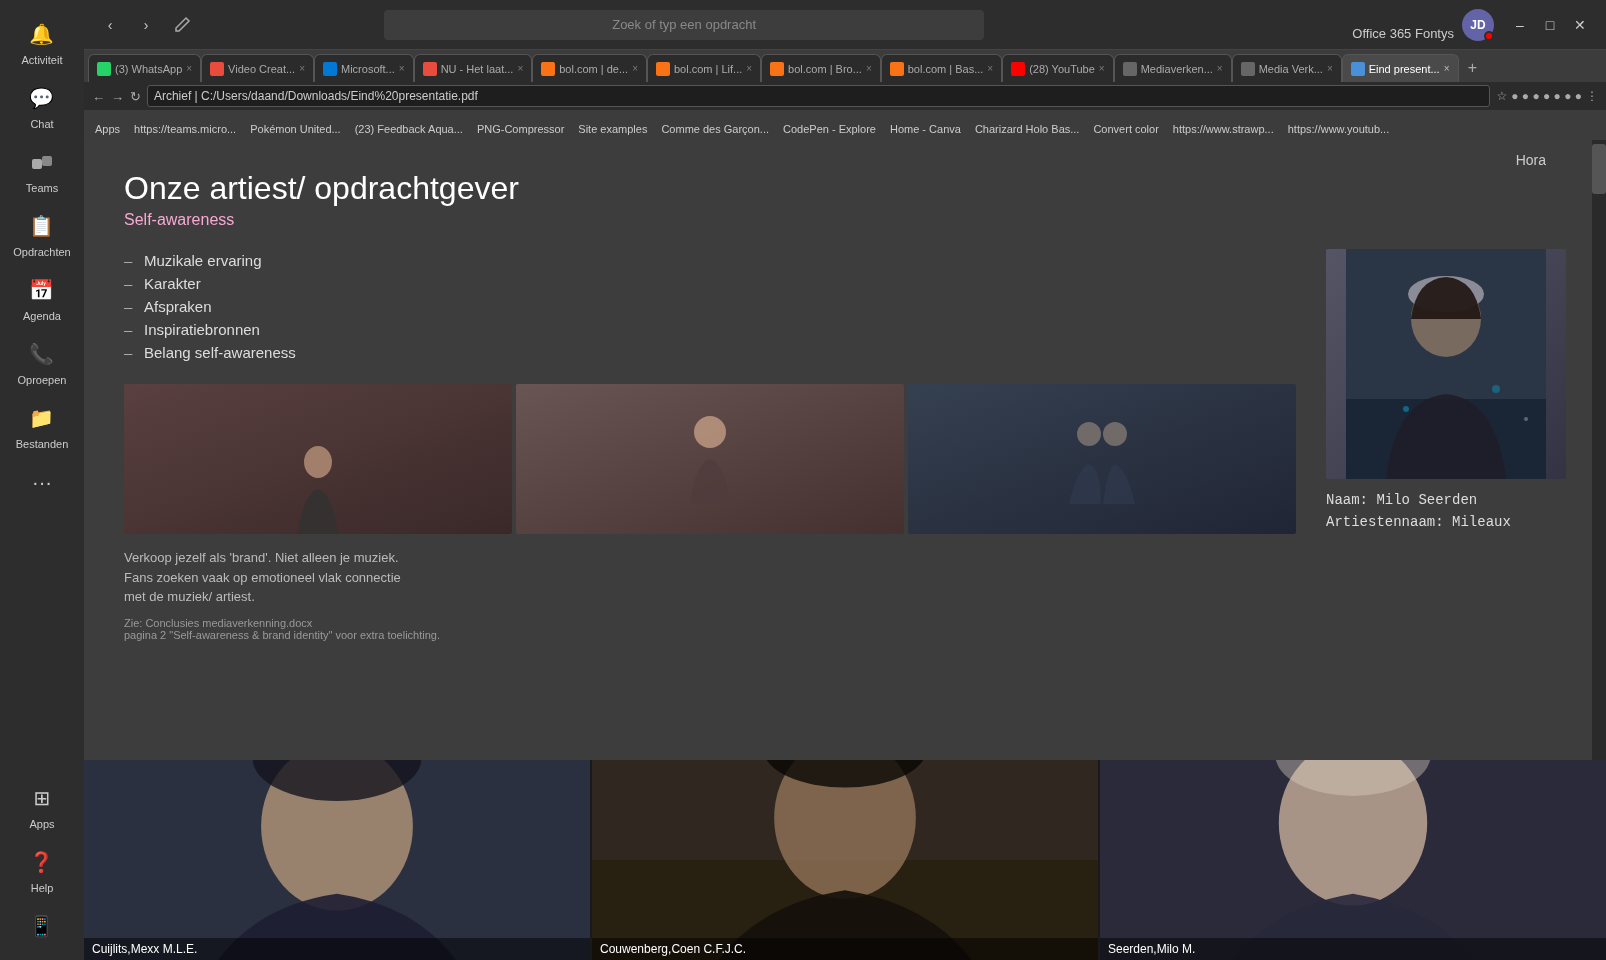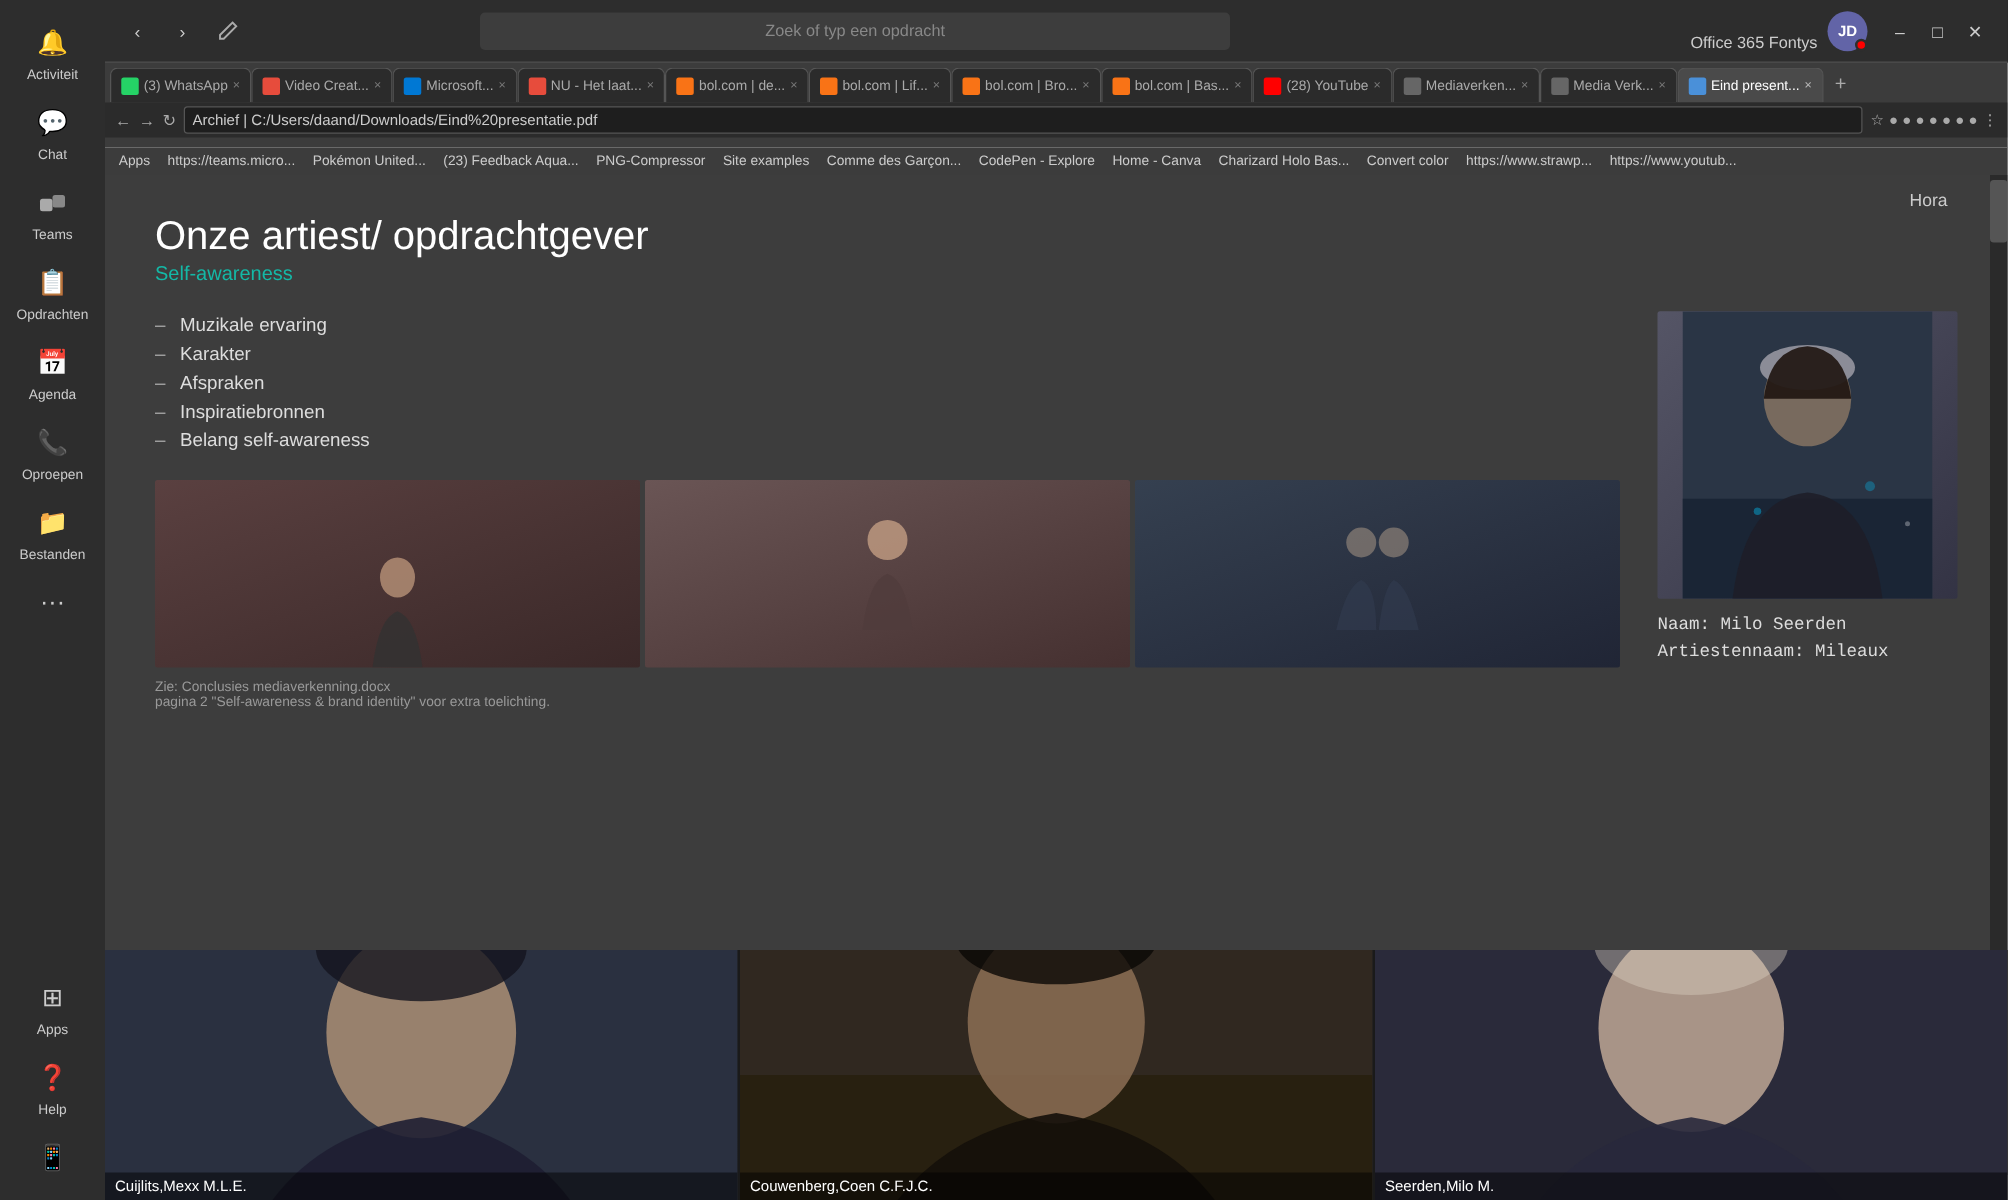--- a/index.html
+++ b/index.html
@@ -237,21 +237,21 @@
     }
     .slide-title {
       font-size: 32px;
       font-weight: 300;
       color: #fff;
       margin-bottom: 4px;
       font-family: 'Segoe UI', Arial, sans-serif;
     }
     .slide-subtitle {
       font-size: 16px;
-      color: #14b8a6;
+      color: #f9a8d4;
       margin-bottom: 20px;
     }
     .slide-main {
       display: flex;
       gap: 30px;
     }
     .slide-left {
       flex: 1;
     }
     .bullet-list {
@@ -564,21 +564,21 @@
     <div class="bm-item">Charizard Holo Bas...</div>
     <div class="bm-item">Convert color</div>
     <div class="bm-item">https://www.strawp...</div>
     <div class="bm-item">https://www.youtub...</div>
   </div>
 
   <div class="presentation-container">
     <div class="slide-area">
       <div class="slide-content">
 
-        <div style="position:absolute; top:12px; right:48px; color:#ccc; font-size:14px;">Hora</div>
+        <div style="position:absolute; top:12px; right:60px; color:#ccc; font-size:14px;">Hora</div>
 
         <div class="slide-title">Onze artiest/ opdrachtgever</div>
         <div class="slide-subtitle">Self-awareness</div>
 
         <div class="slide-main">
           <div class="slide-left">
             <ul class="bullet-list">
               <li>Muzikale ervaring</li>
               <li>Karakter</li>
               <li>Afspraken</li>
@@ -602,20 +602,25 @@
               <div class="photo-placeholder duo" style="background: linear-gradient(160deg, #354050, #202535);">
                 <svg width="70" height="90" viewBox="0 0 70 90" fill="none">
                   <ellipse cx="22" cy="20" rx="12" ry="12" fill="rgba(180,160,140,0.5)"></ellipse>
                   <ellipse cx="48" cy="20" rx="12" ry="12" fill="rgba(180,160,140,0.5)"></ellipse>
                   <path d="M2 90 Q10 55 22 50 Q34 55 34 90" fill="rgba(50,60,80,0.6)"></path>
                   <path d="M36 90 Q40 55 48 50 Q60 55 68 90" fill="rgba(50,60,80,0.6)"></path>
                 </svg>
               </div>
             </div>
 
+            <div class="slide-caption">
+              Verkoop jezelf als 'brand'. Niet alleen je muziek.<br>
+              Fans zoeken vaak op emotioneel vlak connectie<br>
+              met de muziek/ artiest.
+            </div>
             <div class="slide-footnote">
               Zie: Conclusies mediaverkenning.docx<br>
               pagina 2 "Self-awareness &amp; brand identity" voor extra toelichting.
             </div>
           </div>
 
           <div class="slide-right">
             <div class="artist-photo">
 
               <svg width="200" height="230" viewBox="0 0 200 230" fill="none">

